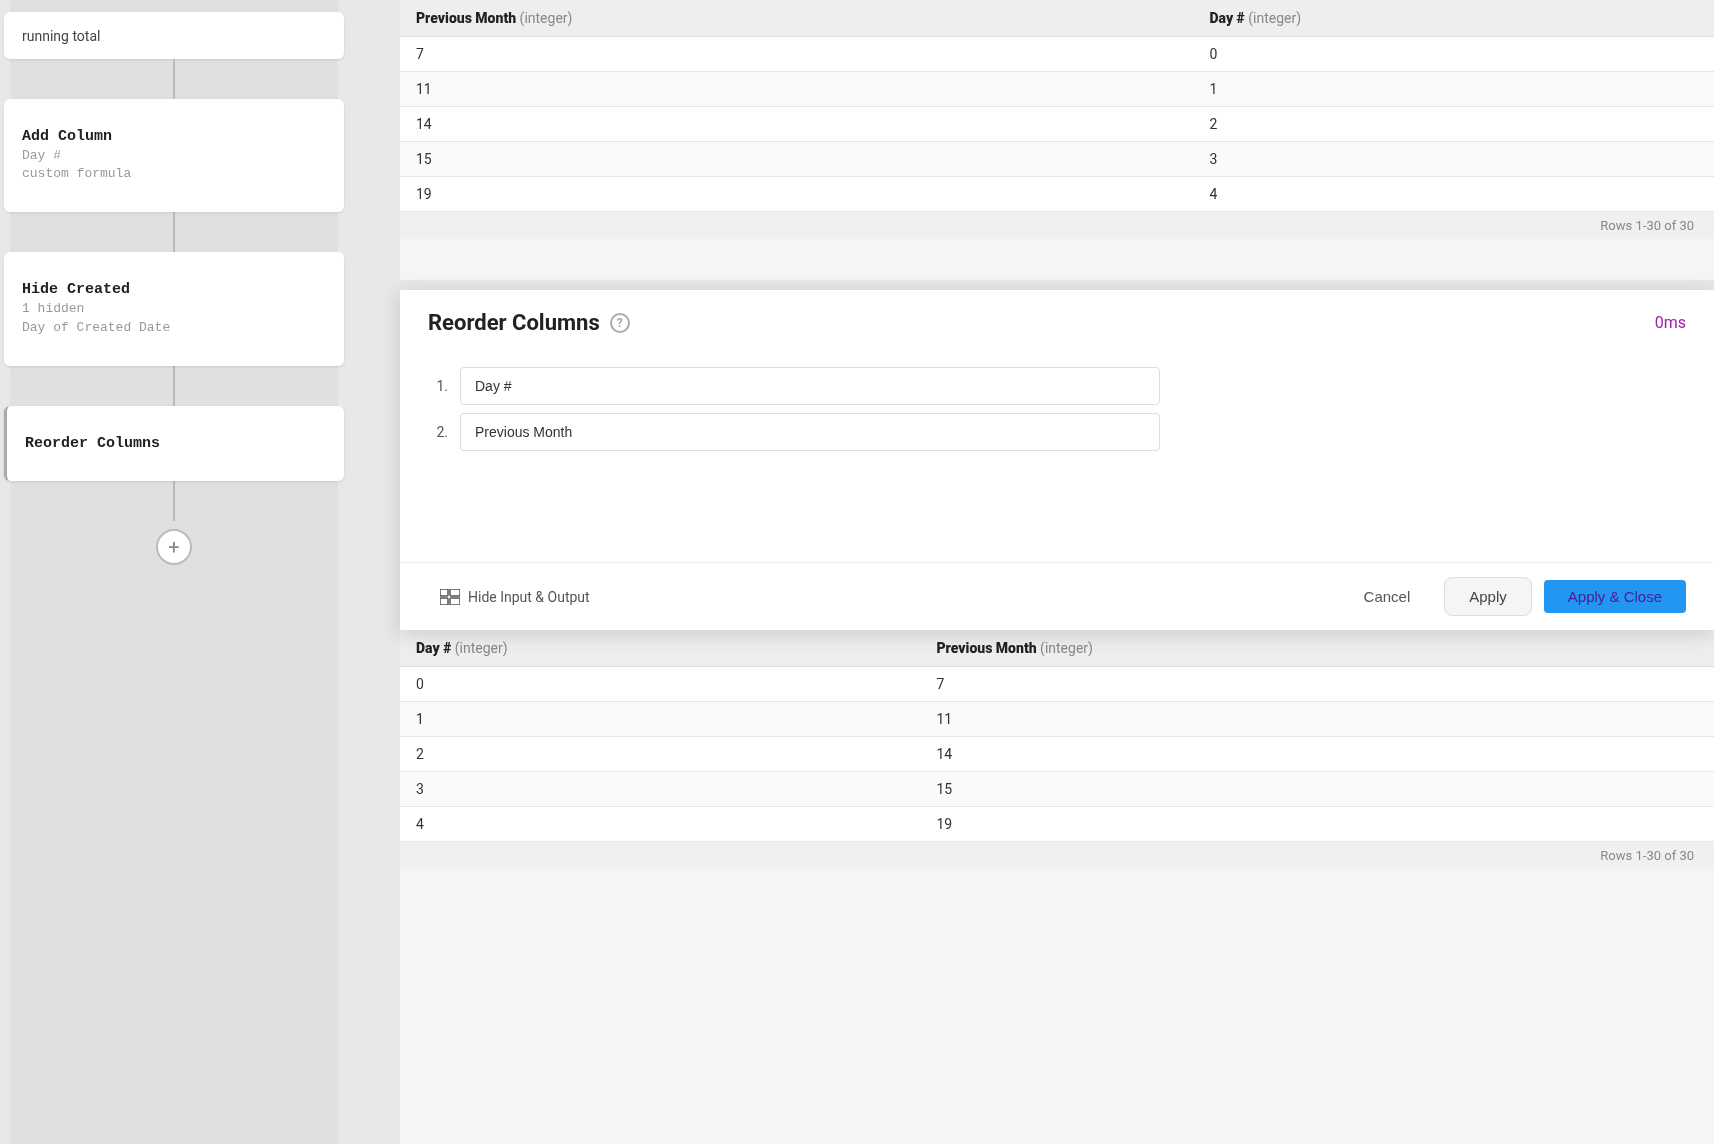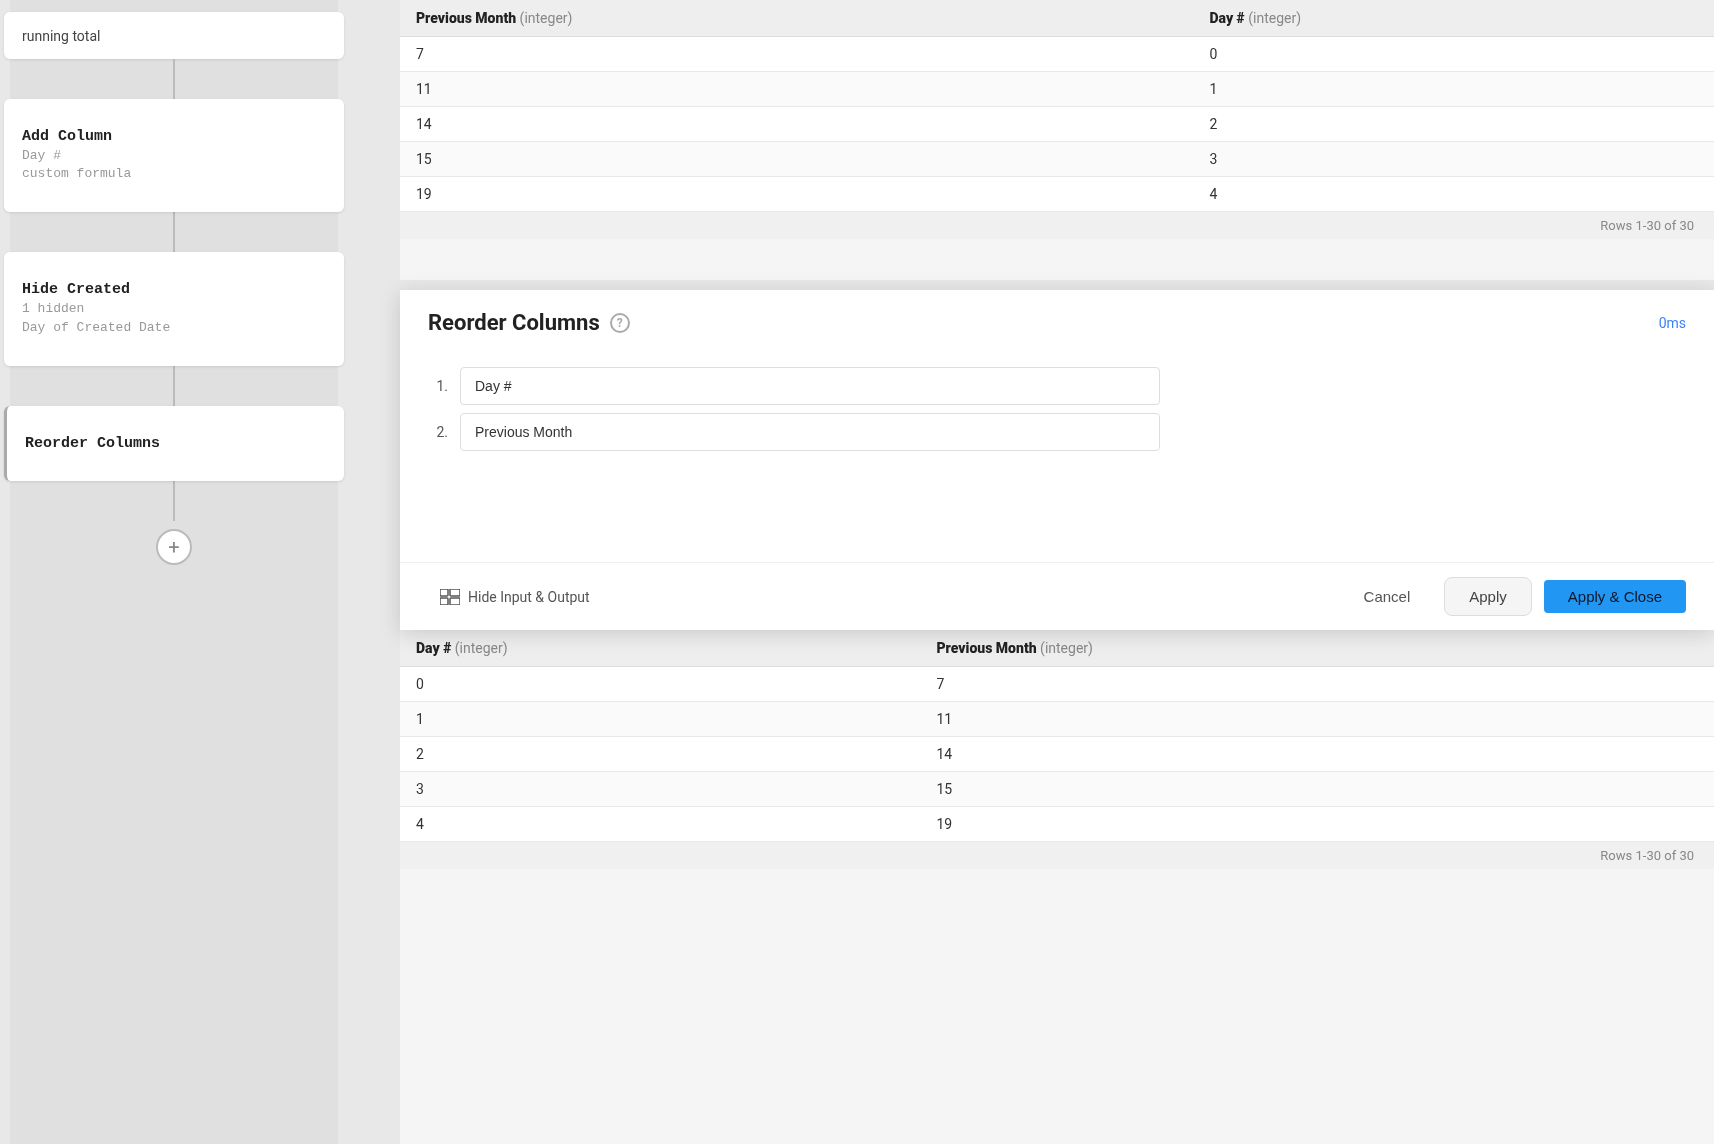--- a/index.html
+++ b/index.html
@@ -161,22 +161,22 @@
       display: flex;
       align-items: center;
       justify-content: center;
       font-size: 12px;
       color: #aaa;
       font-weight: 700;
       cursor: pointer;
     }
 
     .modal-timing {
-      font-size: 14px;
-      color: #3b82f6;
+      font-size: 16px;
+      color: #a21caf;
     }
 
     .modal-body {
       padding: 16px 28px;
       flex: 1;
     }
 
     .column-list {
       display: flex;
       flex-direction: column;
@@ -247,21 +247,21 @@
       color: #444;
       cursor: pointer;
       border-radius: 8px;
     }
 
     .btn-apply-close {
       padding: 8px 24px;
       background: #2196F3;
       border: none;
       font-size: 15px;
-      color: #0f172a;
+      color: #4c1d95;
       cursor: pointer;
       border-radius: 4px;
       font-weight: 500;
     }
 
     
     .bottom-table-area {
       position: absolute;
       left: 400px;
       top: 630px;

